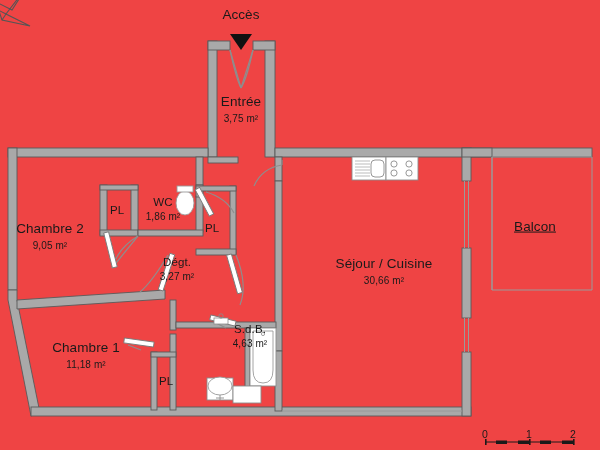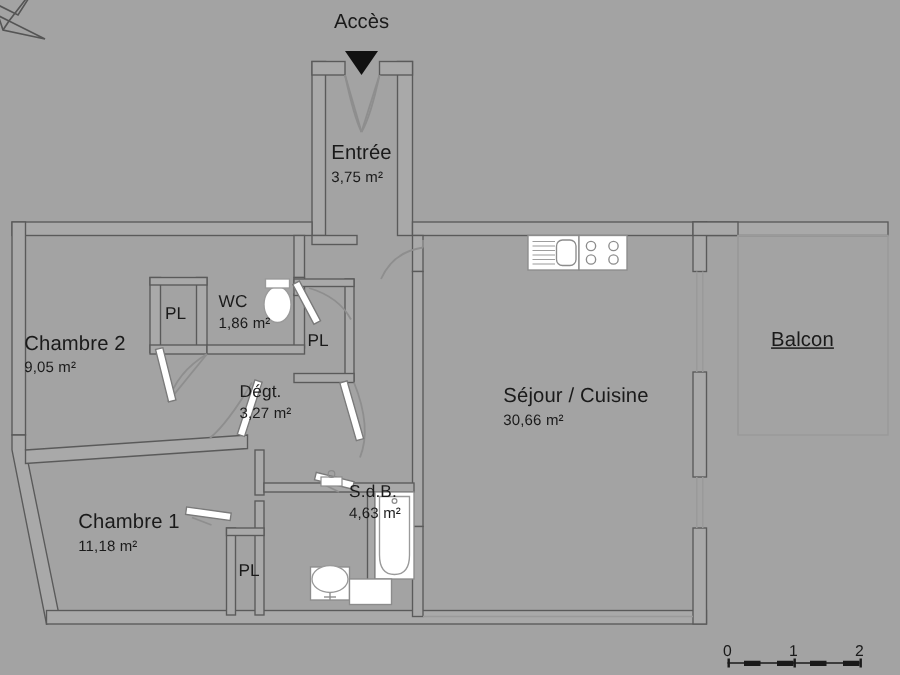--- a/index.html
+++ b/index.html
@@ -4,34 +4,34 @@
 <style>
   html, body {
     margin: 0;
     padding: 0;
     background: #ffffff;
   }
   #plan-root {
     position: relative;
     width: 600px;
     height: 450px;
-    background: #a3a3a3;
+    background: #ef4444;
     font-family: "Liberation Sans", sans-serif;
     overflow: hidden;
   }
   #plan-svg {
     position: absolute;
     left: 0;
     top: 0;
     width: 600px;
     height: 450px;
   }
   .room-label {
     position: absolute;
-    text-align: left;
+    text-align: center;
     color: #1a1a1a;
     white-space: nowrap;
     transform: translate(-50%, -50%);
     line-height: 1.25;
   }
   .room-name {
     font-size: 13.5px;
     letter-spacing: 0.1px;
   }
   .room-area {

